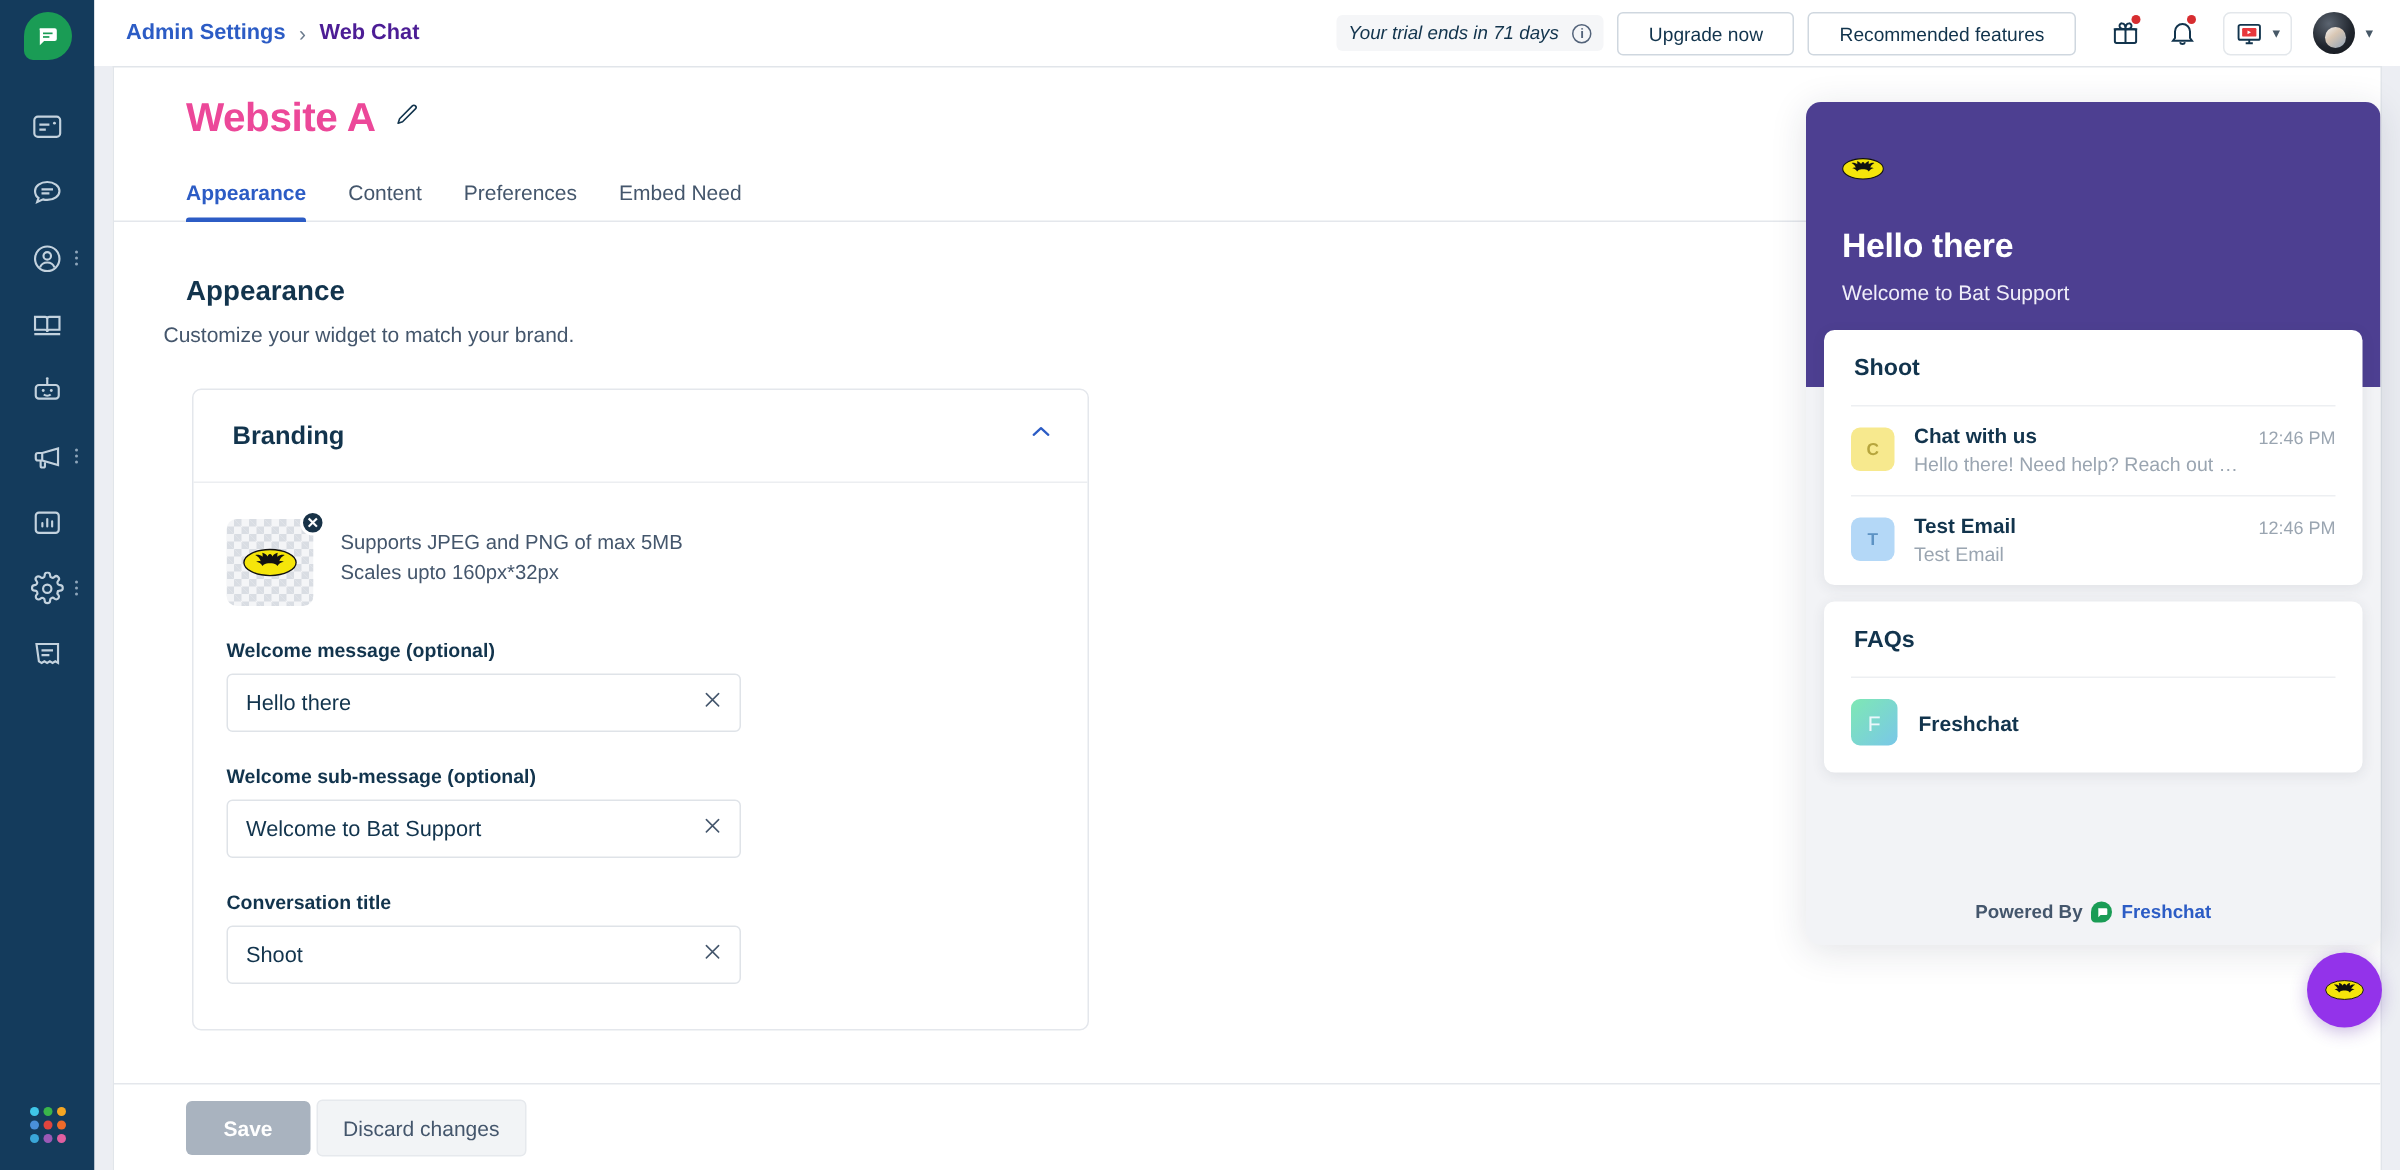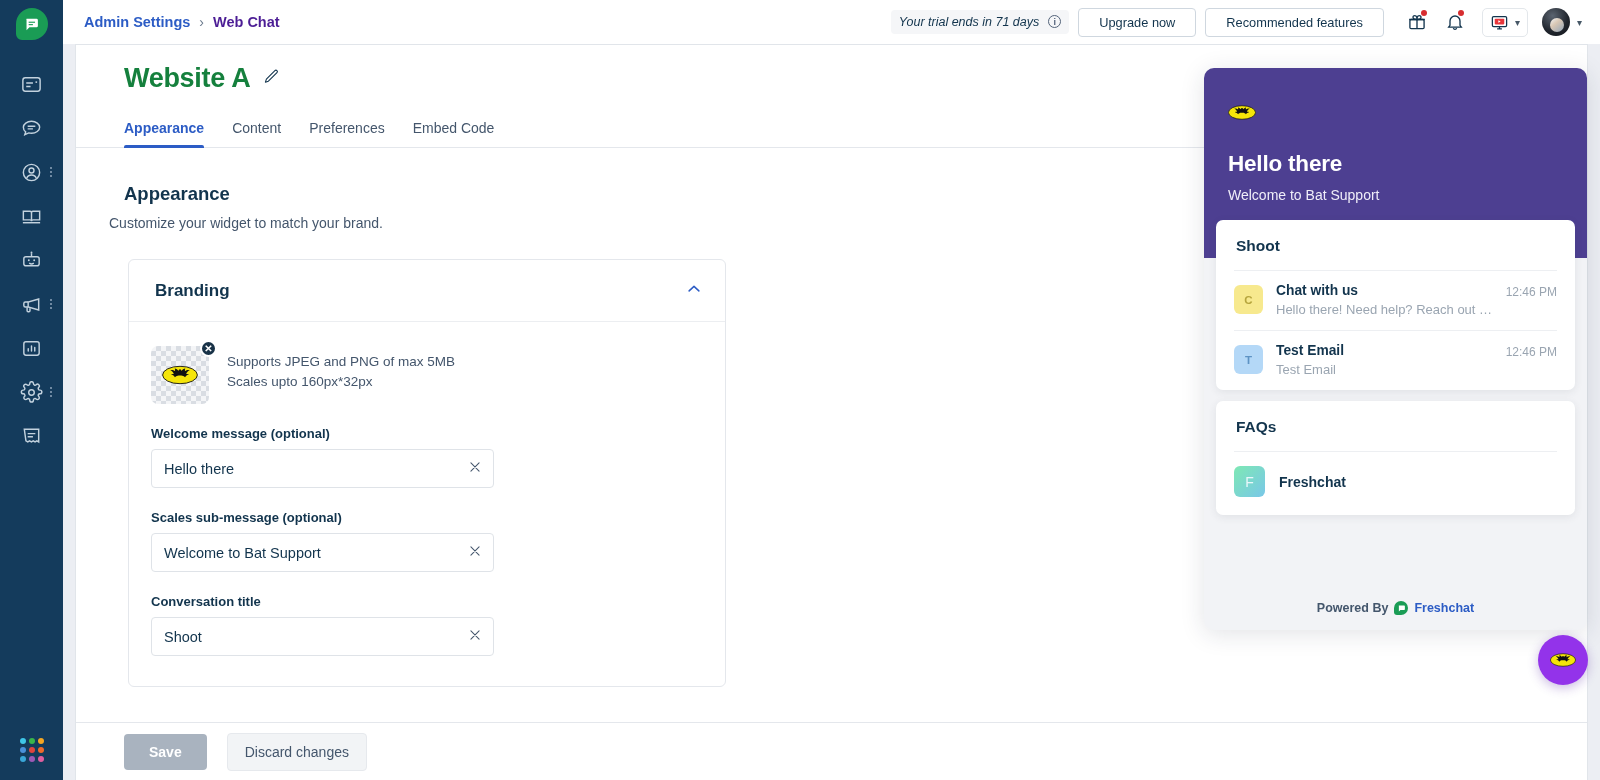--- a/index.html
+++ b/index.html
@@ -52,21 +52,21 @@
     display: flex; align-items: center;
     padding: 0 18px 0 21px;
     position: relative;
   }
   .crumbs { display: flex; align-items: center; gap: 9px; font-size: 14.5px; font-weight: bold; }
   .crumb-link { color: #2c5cc5; cursor: pointer; }
   .crumb-sep { color: #6b7a8d; font-weight: normal; font-size: 14px; }
   .crumb-cur { color: #4c1d95; }
   .top-right { margin-left: auto; display: flex; align-items: center; gap: 0; }
   .trial-box {
-    display: flex; gap: 9px;
+    display: flex; align-items: center; gap: 9px;
     background: #f5f6f8; border-radius: 4px; padding: 5px 8px;
   }
   .trial-txt { font-size: 12.5px; font-style: italic; color: #12344d; }
   .info-i {
     width: 13px; height: 13px; border-radius: 50%; border: 1px solid #53637a;
     font-size: 9px; color: #53637a; display: flex; align-items: center; justify-content: center;
     font-style: normal; font-weight: bold; cursor: pointer;
   }
   .pill-btn {
     background: #fff; border: 1px solid #cfd7df; border-radius: 4px;
@@ -101,21 +101,21 @@
     overflow: hidden;
   }
   .scroll-area { position: absolute; inset: 0 0 58px 0; overflow: hidden; }
 
   .back-row {
     display: flex; align-items: center; gap: 11px;
     margin: 40px 0 0 48px; cursor: pointer;
   }
   .back-row span { color: #2c5cc5; font-size: 14.5px; font-weight: bold; }
   .title-row { display: flex; align-items: center; gap: 13px; margin: 18px 0 0 48px; }
-  .pg-title { font-size: 27px; font-weight: bold; color: #15803d; letter-spacing: -0.3px; }
+  .pg-title { font-size: 27px; font-weight: bold; color: #ec4899; letter-spacing: -0.3px; }
   .pencil { cursor: pointer; }
 
   .tabs {
     display: flex; align-items: flex-end; gap: 0;
     margin: 26px 0 0 0; padding-left: 48px;
     border-bottom: 1px solid #e4e7ec;
   }
   .tab {
     font-size: 14px; color: #44566c; padding: 0 14px 11px 14px;
     cursor: pointer; position: relative; white-space: nowrap;
@@ -176,21 +176,21 @@
   }
   .field-input .val { font-size: 14.5px; color: #12344d; }
   .clr-x {
     position: absolute; right: 11px; top: 50%; transform: translateY(-50%);
     cursor: pointer; color: #44566c;
   }
 
   .actionbar {
     position: absolute; left: 0; right: 0; bottom: 0; height: 58px;
     background: #fff; border-top: 1px solid #e4e7ec;
-    display: flex; align-items: center; gap: 20px; padding-left: 48px;
+    display: flex; align-items: center; gap: 4px; padding-left: 48px;
   }
   .btn-save {
     background: #a9b3bf; color: #fff; font-size: 14px; font-weight: bold;
     border: none; border-radius: 4px; padding: 10px 25px; cursor: not-allowed;
   }
   .btn-discard {
     background: #f2f4f6; color: #44566c; font-size: 14px;
     border: 1px solid #e6e9ed; border-radius: 4px; padding: 10px 17px; cursor: pointer;
   }
 
@@ -426,21 +426,21 @@
             <svg width="17" height="17" viewBox="0 0 24 24" fill="none" stroke="#12344d" stroke-width="1.5" stroke-linecap="round" stroke-linejoin="round">
                 <path d="M16.8 3.6a2 2 0 0 1 2.9 2.9L7.6 18.6 3.4 20l1.4-4.2z"></path>
               </svg>
           </span>
         </div>
 
         <div class="tabs">
           <div class="tab active">Appearance</div>
           <div class="tab">Content</div>
           <div class="tab">Preferences</div>
-          <div class="tab">Embed Code</div>
+          <div class="tab">Embed Need</div>
         </div>
 
         <div class="sec-title">Appearance</div>
         <div class="sec-sub">Customize your widget to match your brand.</div>
 
         <div class="card">
           <div class="card-head">
             <h3>Branding</h3>
             <span class="caret">
               <svg width="18" height="18" viewBox="0 0 24 24" fill="none" stroke="#2c5cc5" stroke-width="2" stroke-linecap="round" stroke-linejoin="round">
@@ -472,21 +472,21 @@
                 <span class="val">Hello there</span>
                 <span class="clr-x">
                   <svg width="14" height="14" viewBox="0 0 24 24" fill="none" stroke="#44566c" stroke-width="1.8" stroke-linecap="round">
                       <path d="M5 5l14 14M19 5L5 19"></path>
                     </svg>
                 </span>
               </div>
             </div>
 
             <div class="field">
-              <div class="field-label">Scales sub-message (optional)</div>
+              <div class="field-label">Welcome sub-message (optional)</div>
               <div class="field-input">
                 <span class="val">Welcome to Bat Support</span>
                 <span class="clr-x">
                   <svg width="14" height="14" viewBox="0 0 24 24" fill="none" stroke="#44566c" stroke-width="1.8" stroke-linecap="round">
                       <path d="M5 5l14 14M19 5L5 19"></path>
                     </svg>
                 </span>
               </div>
             </div>
 

